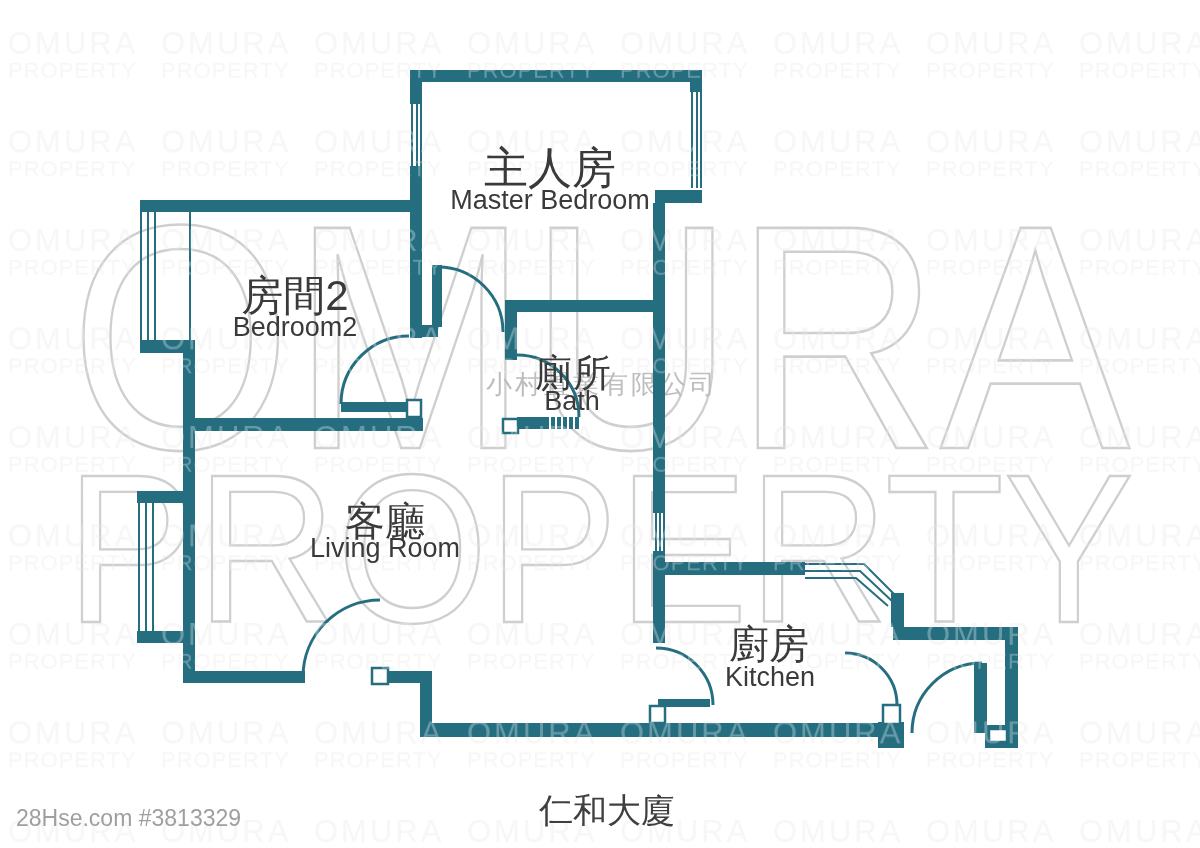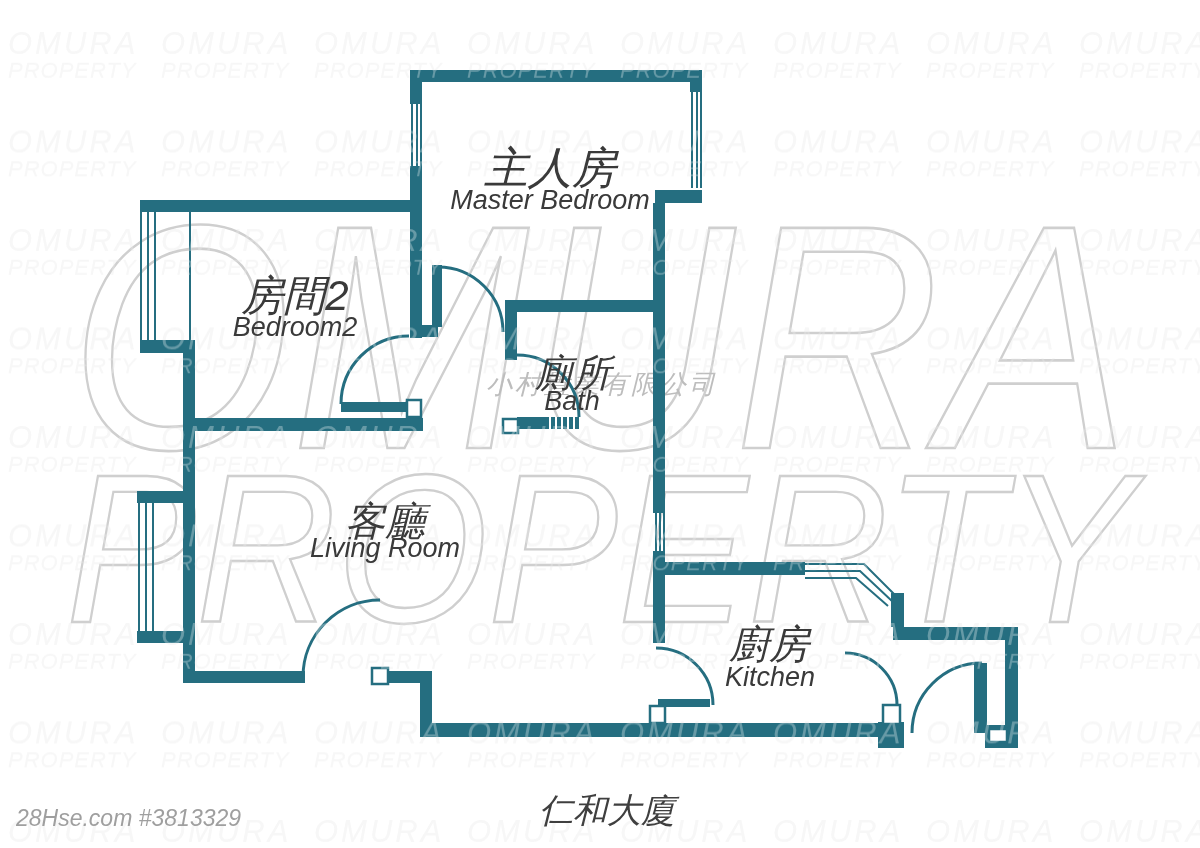--- a/index.html
+++ b/index.html
@@ -2,21 +2,20 @@
 <html><head>
 <meta charset="utf-8">
 <style>
   html,body{margin:0;padding:0;background:#ffffff;}
   .canvas{
     position:relative;
     width:1200px;height:848px;
     background:#ec4899;
     overflow:hidden;
     font-family:"Liberation Sans", sans-serif;
-    font-style:italic;
   }
   svg{display:block;}
   text{font-family:"Liberation Sans", sans-serif;}
 </style>
 </head>
 <body>
 
 <div class="canvas">
 <svg width="1200" height="848" viewBox="0 0 1200 848">
 

